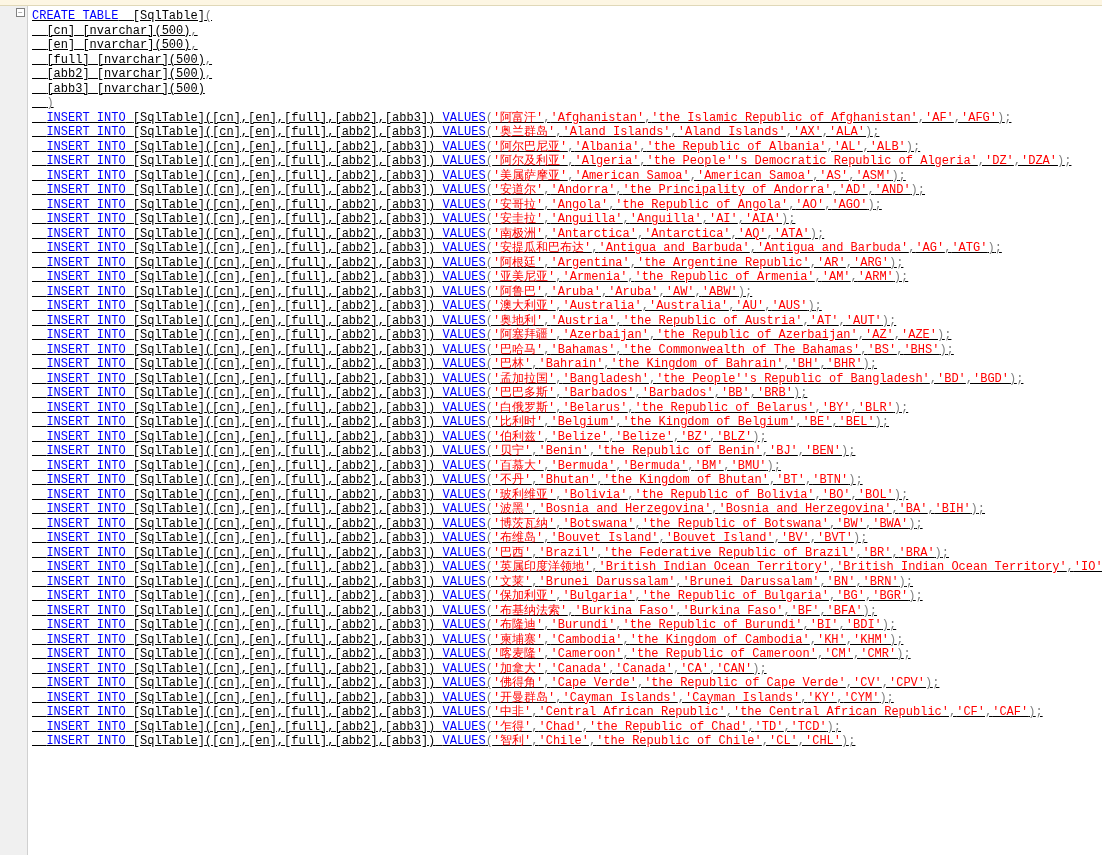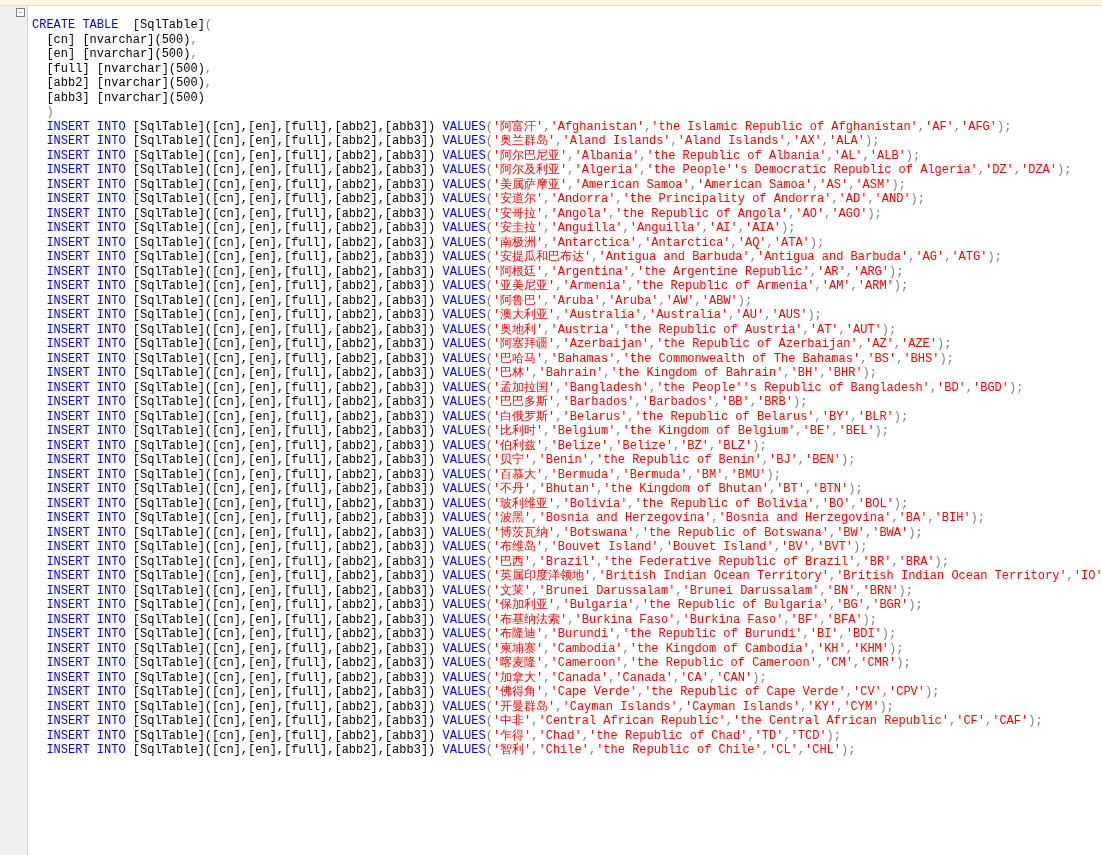--- a/index.html
+++ b/index.html
@@ -35,24 +35,25 @@
   height: 9px;
   border: 1px solid #808080;
   background: #fff;
   font-size: 8px;
   line-height: 7px;
   text-align: center;
   color: #808080;
 }
 .code-area {
   flex: 1;
-  padding: 12px 4px;
+  padding: 3px 4px;
   white-space: pre;
   line-height: 14.5px;
   overflow: hidden;
+  text-decoration: underline;
 }
 .line { white-space: pre; }
 .kw { color: #0000ff; }
 .op { color: #808080; }
 .str { color: #ff0000; }
 .plain { color: #000; }
 </style>
 </head>
 <body>
 

